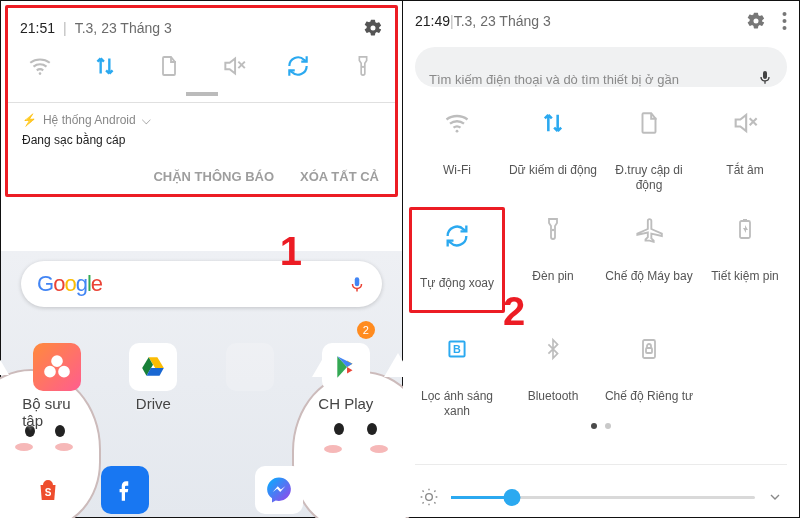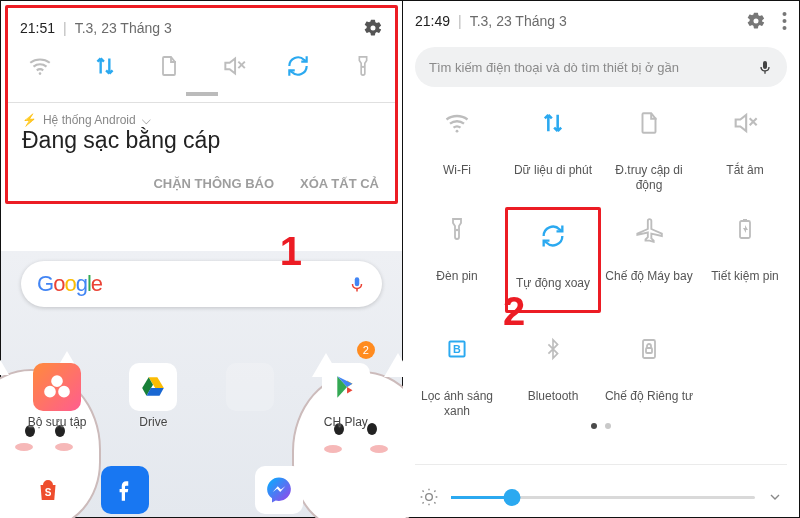--- a/index.html
+++ b/index.html
@@ -14,21 +14,21 @@
 .sb-time{color:#222;font-weight:500}
 .sb-sep{color:#bbb}
 .qs-row{display:flex;justify-content:space-between;padding:0 14px 8px}
 .qs-icon{width:36px;height:36px;display:flex;align-items:center;justify-content:center;color:#bdbdbd}
 .qs-icon.active{color:#2ba9f0}
 .handle{width:32px;height:3px;border-top:2px solid #bbb;border-bottom:2px solid #bbb;margin:0 auto 6px}
 .sep1{height:1px;background:#e0e0e0}
 .notif{padding:10px 14px}
 .notif-head{display:flex;align-items:center;gap:6px;color:#888;font-size:12px}
 .notif-head .bolt{color:#9b9b9b}
-.notif-title{font-size:23px;color:#222;}
+.notif-title{font-size:12px;color:#222;margin-top:6px}
 .notif-body{font-size:12.5px;color:#555;margin-top:3px}
 .notif-actions{display:flex;justify-content:flex-end;gap:26px;padding:12px 16px 10px;color:#9e9e9e;font-size:13px;font-weight:600}
 
 .wall{position:absolute;left:0;right:0;bottom:0;height:266px;background:linear-gradient(180deg,#eef0f4,#e4e8ee)}
 .cat{position:absolute;width:140px;height:160px;border-radius:60% 60% 50% 50%;background:#fff;border:2px solid #cbb;}
 .cat.l{left:-40px;bottom:-12px}
 .cat.r{right:-30px;bottom:-14px}
 .cat .eye{position:absolute;width:10px;height:12px;background:#222;border-radius:50%}
 .cat.l .eye.e1{top:54px;left:62px}.cat.l .eye.e2{top:54px;left:92px}
 .cat.r .eye.e1{top:50px;left:40px}.cat.r .eye.e2{top:50px;left:73px}
@@ -41,29 +41,29 @@
 .gbar{position:absolute;top:260px;left:20px;right:20px;height:46px;background:#fff;border-radius:28px;box-shadow:0 1px 4px rgba(0,0,0,.18);display:flex;align-items:center;padding:0 16px;justify-content:space-between;z-index:5}
 .glogo{font-weight:normal;font-size:22px;letter-spacing:-1px}
 .glogo span:nth-child(1){color:#4285F4}.glogo span:nth-child(2){color:#EA4335}.glogo span:nth-child(3){color:#FBBC05}.glogo span:nth-child(4){color:#4285F4}.glogo span:nth-child(5){color:#34A853}.glogo span:nth-child(6){color:#EA4335}
 .mic{width:18px;height:18px}
 
 .dock{position:absolute;bottom:-8px;left:0;right:0;height:70px;display:flex;justify-content:space-around;align-items:center;padding:0 8px;z-index:5}
 .dico{width:48px;height:48px;border-radius:10px;display:flex;align-items:center;justify-content:center}
 .apps{position:absolute;bottom:88px;left:0;right:0;display:flex;justify-content:space-around;padding:0 8px;z-index:5}
 .app{width:70px;display:flex;flex-direction:column;align-items:center;gap:4px}
 .app .aicon{width:48px;height:48px;border-radius:10px;display:flex;align-items:center;justify-content:center}
-.app .lbl{font-size:12px;color:#444;text-shadow:0 1px 2px rgba(255,255,255,.8)}
+.app .lbl{font-size:15px;color:#444;text-shadow:0 1px 2px rgba(255,255,255,.8)}
 .badge{position:absolute;width:18px;height:18px;border-radius:50%;background:#ff8b1f;color:#fff;font-size:11px;display:flex;align-items:center;justify-content:center;transform:translate(20px,-22px)}
 
 .mark1{position:absolute;right:100px;top:228px;color:#ec1c24;font-size:40px;font-weight:800;z-index:20}
 
 .r-status{display:flex;align-items:center;justify-content:space-between;height:40px;padding:0 12px}
-.r-status .lgrp{display:flex;align-items:center;gap:8px;color:#6b6b6b;font-size:14px}
+.r-status .lgrp{display:flex;align-items:center;color:#6b6b6b;font-size:14px}
 .r-status .rgrp{display:flex;align-items:center;gap:16px;color:#777}
-.search{margin:6px 12px 14px;height:40px;background:#f0f1f2;border-radius:22px;display:flex;align-items:center;justify-content:space-between;padding:0 14px;color:#8a8a8a;font-size:13px}
+.search{margin:6px 12px 14px;height:40px;background:#f0f1f2;border-radius:22px;display:flex;align-items:flex-end;justify-content:space-between;padding:0 14px;color:#8a8a8a;font-size:13px}
 .grid{padding:0 6px;display:grid;grid-template-columns:repeat(4,1fr);row-gap:14px}
 .tile{display:flex;flex-direction:column;align-items:center}
 .tile .ticon{width:44px;height:44px;display:flex;align-items:center;justify-content:center;color:#bdbdbd;border-radius:50%}
 .tile.active .ticon{color:#2ba9f0}
 .tile .tlbl{font-size:12px;color:#555;margin-top:18px;text-align:center;line-height:1.25;height:30px}
 .tile.hi{border:3px solid #ec1c24;border-radius:2px;padding:4px 2px}
 .mark2{position:absolute;left:100px;top:288px;color:#ec1c24;font-size:40px;font-weight:800;z-index:20}
 .pager{display:flex;justify-content:center;gap:8px;margin-top:4px}
 .pdot{width:6px;height:6px;border-radius:50%;background:#c9c9c9}
 .pdot.act{background:#4a4a4a}
@@ -293,59 +293,59 @@
           </div>
           <div class="tlbl">Wi-Fi</div>
         </div>
         <div class="tile active">
           <div class="ticon">
             <svg width="28" height="28" viewBox="0 0 24 24" fill="none" stroke="currentColor" stroke-width="2.2">
               <path d="M8 5v14M8 5l-3 3M8 5l3 3"></path>
               <path d="M16 19V5M16 19l-3-3M16 19l3-3"></path>
             </svg>
           </div>
-          <div class="tlbl">Dữ liệu di phút</div>
+          <div class="tlbl">Dữ kiếm di động</div>
         </div>
         <div class="tile">
           <div class="ticon">
             <svg width="26" height="26" viewBox="0 0 24 24" fill="none" stroke="currentColor" stroke-width="1.8">
               <path d="M14 3H7a1 1 0 0 0-1 1v16a1 1 0 0 0 1 1h10a1 1 0 0 0 1-1V8Z"></path>
               <path d="M14 3v5h5"></path>
             </svg>
           </div>
           <div class="tlbl">Đ.truy cập di động</div>
         </div>
         <div class="tile">
           <div class="ticon">
             <svg width="28" height="28" viewBox="0 0 24 24" fill="none" stroke="currentColor" stroke-width="1.8">
               <path d="M4 9h4l5-4v14l-5-4H4Z"></path>
               <path d="M16 8l6 6M22 8l-6 6"></path>
             </svg>
           </div>
           <div class="tlbl">Tắt âm</div>
-        </div>
-        <div class="tile">
-          <div class="ticon">
-            <svg width="24" height="28" viewBox="0 0 24 24" fill="none" stroke="currentColor" stroke-width="1.8">
-              <path d="M8 2h8v4l-2 3v11a2 2 0 0 1-4 0V9L8 6Z"></path>
-              <circle cx="12" cy="13" r="1.2" fill="currentColor" stroke="none"></circle>
-            </svg>
-          </div>
-          <div class="tlbl">Đèn pin</div>
         </div>
         <div class="tile active hi">
           <div class="ticon">
             <svg width="28" height="28" viewBox="0 0 24 24" fill="none" stroke="currentColor" stroke-width="2">
               <path d="M4 12a8 8 0 0 1 13.7-5.6L20 8"></path>
               <path d="M20 3v5h-5"></path>
               <path d="M20 12a8 8 0 0 1-13.7 5.6L4 16"></path>
               <path d="M4 21v-5h5"></path>
             </svg>
           </div>
           <div class="tlbl">Tự động xoay</div>
+        </div>
+        <div class="tile">
+          <div class="ticon">
+            <svg width="24" height="28" viewBox="0 0 24 24" fill="none" stroke="currentColor" stroke-width="1.8">
+              <path d="M8 2h8v4l-2 3v11a2 2 0 0 1-4 0V9L8 6Z"></path>
+              <circle cx="12" cy="13" r="1.2" fill="currentColor" stroke="none"></circle>
+            </svg>
+          </div>
+          <div class="tlbl">Đèn pin</div>
         </div>
         <div class="tile">
           <div class="ticon">
             <svg width="28" height="28" viewBox="0 0 24 24" fill="none" stroke="currentColor" stroke-width="1.6">
               <path d="M2 16l9-4V5a1.5 1.5 0 0 1 3 0v7l9 4v2l-9-2v4l2 2v1l-3.5-1L9 22v-1l2-2v-4l-9 2Z"></path>
             </svg>
           </div>
           <div class="tlbl">Chế độ Máy bay</div>
         </div>
         <div class="tile">

